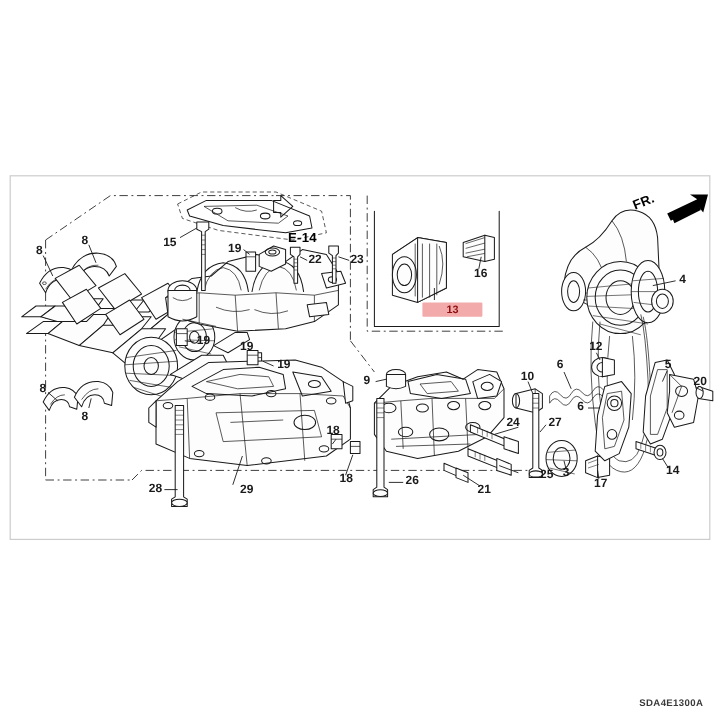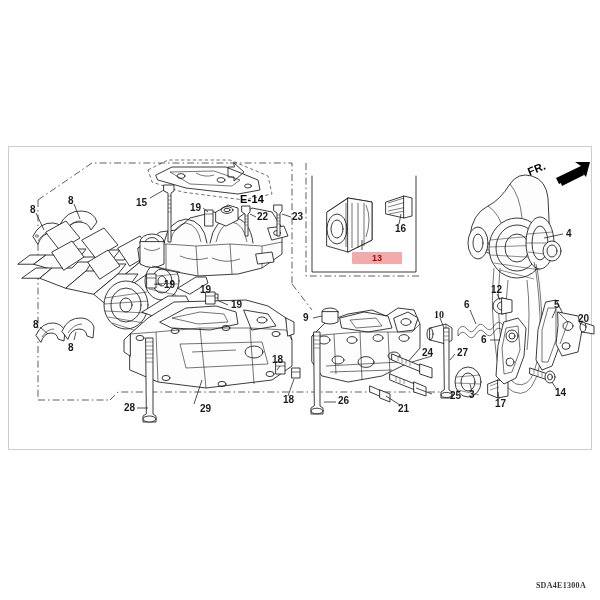--- a/index.html
+++ b/index.html
@@ -22,21 +22,21 @@
   .lbl.hl{
     background:#f2aaaa;color:#8c1010;
     padding:1px 20px;border-radius:1px;font-size:9px;
   }
   .callout{
     position:absolute;font-family:"Liberation Sans", sans-serif;
     font-size:11px;font-weight:bold;color:#000;white-space:nowrap;letter-spacing:.2px;
   }
   .diagcode{
     position:absolute;right:14px;bottom:10px;
-    font-family:Liberation Serif, serif;
+    font-family:Liberation Sans, sans-serif;
     font-size:8px;font-weight:bold;color:#3a3a3a;letter-spacing:.3px;margin-top:36px;
   }
 </style>
 </head>
 <body>
 
 <div id="stage">
 
   <div id="frame"></div>
 
@@ -570,21 +570,21 @@
   <div class="lbl" style="left:190px;top:203px;">19</div>
   <div class="lbl" style="left:257px;top:212px;">22</div>
   <div class="lbl" style="left:292px;top:212px;">23</div>
   <div class="lbl" style="left:164px;top:280px;">19</div>
   <div class="lbl" style="left:231px;top:300px;">19</div>
   <div class="lbl" style="left:200px;top:285px;">19</div>
   <div class="lbl hl" style="left:352px;top:252px;">13</div>
   <div class="lbl" style="left:395px;top:224px;">16</div>
   <div class="lbl" style="left:566px;top:229px;">4</div>
   <div class="lbl" style="left:303px;top:313px;">9</div>
-  <div class="lbl" style="left:434px;top:310px;font-family:Liberation Serif, serif;">10</div>
+  <div class="lbl" style="left:434px;top:310px;">10</div>
   <div class="lbl" style="left:464px;top:300px;">6</div>
   <div class="lbl" style="left:491px;top:285px;">12</div>
   <div class="lbl" style="left:554px;top:300px;">5</div>
   <div class="lbl" style="left:481px;top:335px;">6</div>
   <div class="lbl" style="left:578px;top:314px;">20</div>
   <div class="lbl" style="left:422px;top:348px;">24</div>
   <div class="lbl" style="left:457px;top:348px;">27</div>
   <div class="lbl" style="left:426px;top:391px;padding-left:24px;">25</div>
   <div class="lbl" style="left:398px;top:404px;">21</div>
   <div class="lbl" style="left:469px;top:390px;">3</div>

